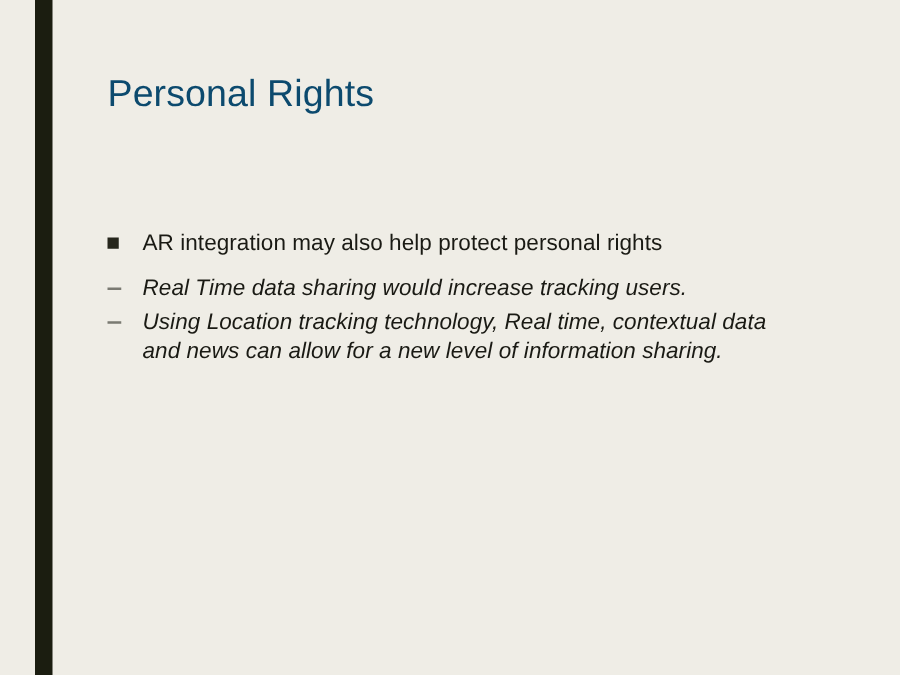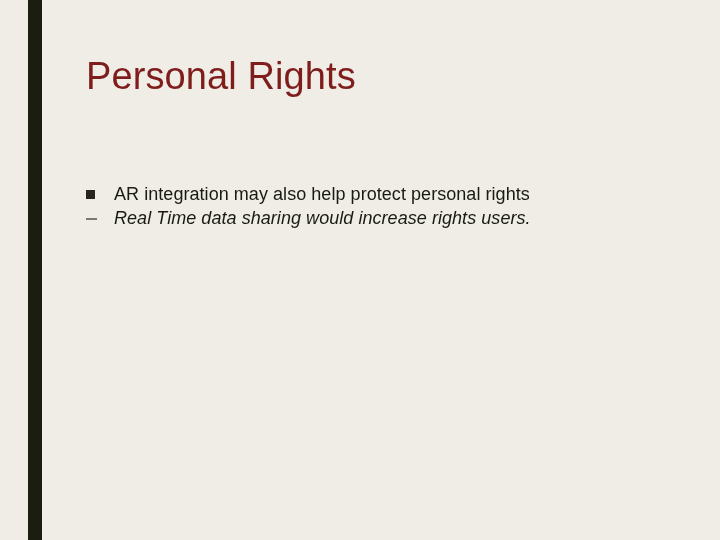--- a/index.html
+++ b/index.html
@@ -26,24 +26,24 @@
     height: 540px;
     background: #1B1D10;
   }
 
   
   .slide-title {
     position: absolute;
     left: 86px;
     top: 52px;
     width: 560px;
-    font-size: 38px;
+    font-size: 30px;
     line-height: 48px;
     font-weight: 400;
-    color: #7f1d1d;
+    color: #0c4a6e;
     letter-spacing: 0.1px;
     white-space: nowrap;
   }
 
   
   .body-list {
     position: absolute;
     left: 86px;
     top: 183px;
     width: 545px;
@@ -92,21 +92,21 @@
     font-size: 18px;
     line-height: 22.5px;
     color: #1A1A14;
     letter-spacing: 0.05px;
   }
   .item-text.italic {
     font-style: italic;
   }
 
   
-  .level-1 { margin-bottom: 1px; }
+  .level-1 { margin-bottom: 13px; }
   .level-2 { margin-bottom: 5px; }
 </style>
 </head>
 <body>
 
 <div class="slide">
 
   <div class="accent-bar"></div>
 
   <div class="slide-title">Personal Rights</div>
@@ -114,19 +114,23 @@
   <div class="body-list">
 
     <div class="list-item level-1">
       <span class="marker marker-square"></span>
       <span class="item-text">AR integration may also help protect personal rights</span>
     </div>
 
 
     <div class="list-item level-2">
       <span class="marker marker-dash"></span>
-      <span class="item-text italic">Real Time data sharing would increase rights users.</span>
+      <span class="item-text italic">Real Time data sharing would increase tracking users.</span>
     </div>
 
+    <div class="list-item level-2">
+      <span class="marker marker-dash"></span>
+      <span class="item-text italic">Using Location tracking technology, Real time, contextual data and news can allow for a new level of information sharing.</span>
+    </div>
 
   </div>
 
 </div>
 
 </body></html>

